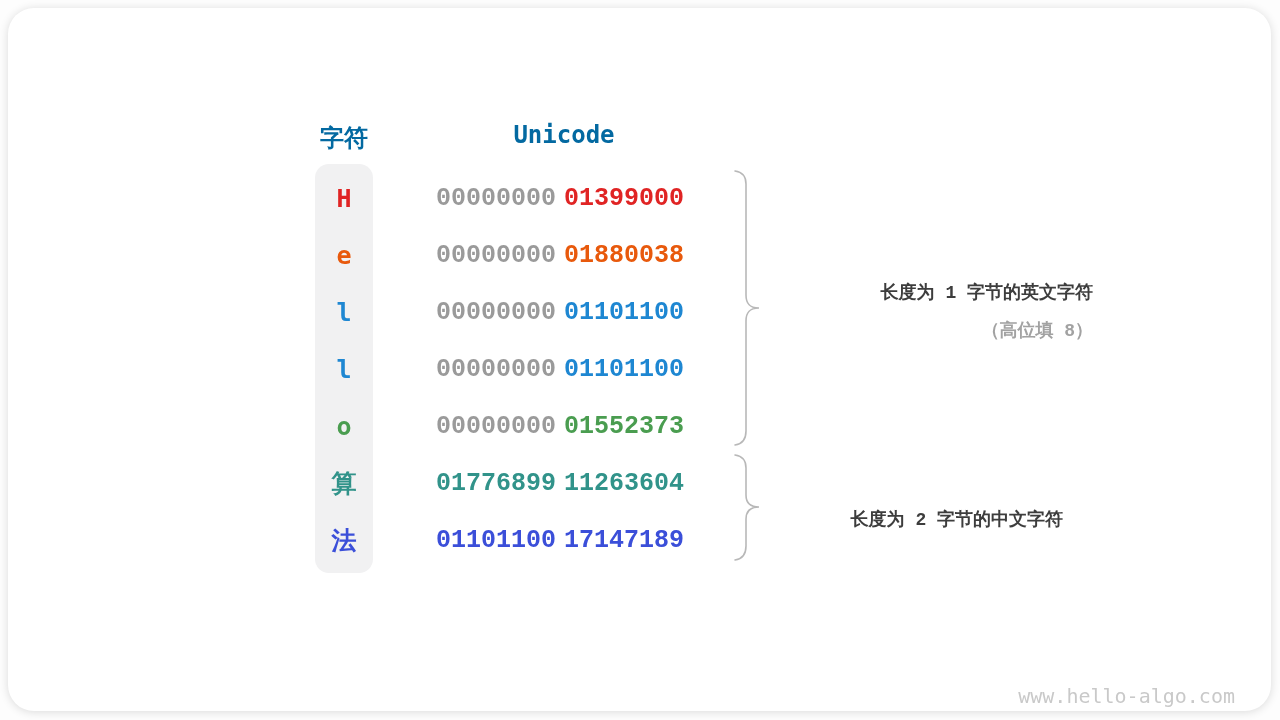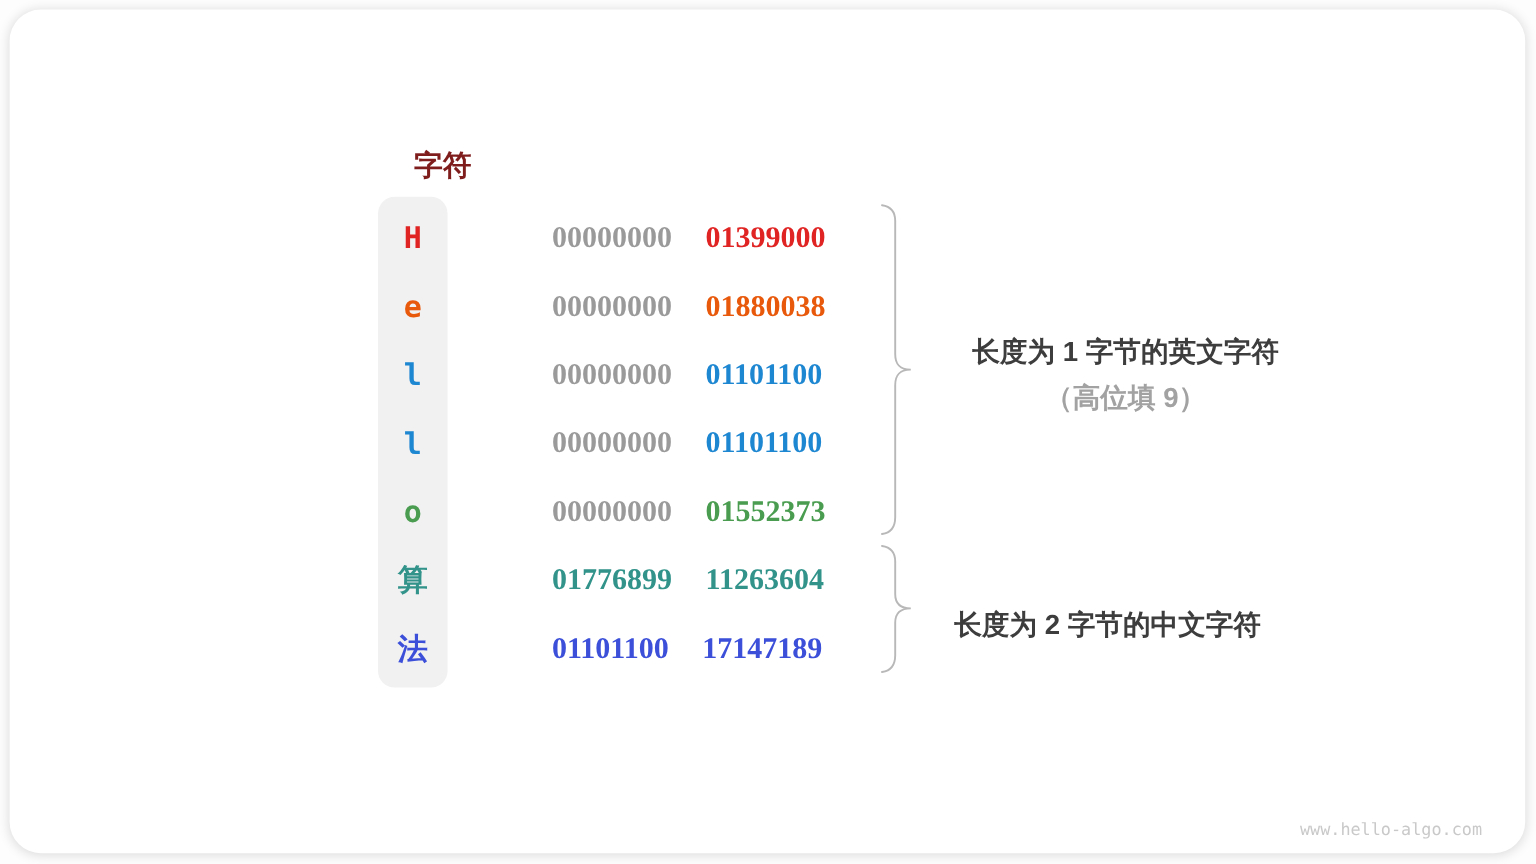--- a/index.html
+++ b/index.html
@@ -5,65 +5,66 @@
   html,body { margin:0; padding:0; background:#fdfdfd; }
   .canvas {
     position:relative; width:1280px; height:720px; overflow:hidden;
     font-family:"Liberation Sans", sans-serif;
   }
   .card {
     position:absolute; left:8px; top:8px; width:1263px; height:703px;
     background:#ffffff; border-radius:26px;
     box-shadow:0 1px 10px rgba(0,0,0,0.14);
   }
-  .hdr { position:absolute; font-weight:700; font-size:24px; color:#7f1d1d;margin-left:25px; }
+  .hdr { position:absolute; font-weight:700; font-size:24px; color:#0369a1; }
   .hdr-char { left:307px; top:114px; width:58px; text-align:center; }
   .hdr-unicode {
     left:428px; top:113px; width:256px; text-align:center;
     font-family:"DejaVu Sans Mono", monospace;
   }
   .char-col-bg {
     position:absolute; left:307px; top:156px; width:58px; height:409px;
     background:#f1f1f2; border-radius:14px;
   }
   .row { position:absolute; left:307px; width:420px; height:57px; }
   .cell-char {
     position:absolute; left:0; top:0; width:58px; height:57px;
     display:flex; align-items:center; justify-content:center;
     font-family:"DejaVu Sans Mono", sans-serif;
     font-weight:700; font-size:25px; color:var(--row-color,#333);
   }
   .cell-bits {
     position:absolute; left:121px; top:0; height:57px;
-    display:flex; align-items:center; gap:28px;
-    font-family:Liberation Serif, serif;
-    font-weight:700; font-size:25px; white-space:nowrap;margin-left:24px;
+    display:flex; align-items:center; gap:8px;
+    font-family:Liberation Mono, monospace;
+    font-weight:700; font-size:25px; white-space:nowrap;
   }
   .b1 { color:var(--b1-color,#9a9a9a); }
   .b2 { color:var(--row-color,#333); }
   .braces { position:absolute; left:718px; top:155px; }
   .braces path { fill:none; stroke:#b8b8b8; stroke-width:1.6; stroke-linecap:round; }
-  .ann { position:absolute; text-align:center; font-size:23px; font-weight:600; }
+  .ann { position:absolute; text-align:right; font-size:18px; font-weight:600;font-family:Liberation Mono, monospace; }
   .ann1 { left:775px; top:266px; width:310px; line-height:38px; }
   .ann2 { left:775px; top:498px; width:280px; line-height:28px; }
   .ann-dark { color:#3d3d3d; }
   .ann-gray { color:#a2a2a2; }
   .watermark {
     position:absolute; right:36px; top:676px;
     font-family:"DejaVu Sans Mono", monospace;
-    font-size:14px; color:#c9c9c9;
+    font-size:20px; color:#c9c9c9;
   }
 </style>
 </head>
 <body>
 
 <div class="canvas">
   <div class="card">
 
     <div class="hdr hdr-char">字符</div>
+    <div class="hdr hdr-unicode">Unicode</div>
 
     <div class="char-col-bg"></div>
 
     <div class="row" style="top: 162px; --row-color: #e02424; --b1-color: #9a9a9a;">
       <div class="cell-char">H</div>
       <div class="cell-bits">
         <span class="b1">00000000</span>
         <span class="b2">01399000</span>
       </div>
     </div>
@@ -110,21 +111,21 @@
       </div>
     </div>
 
     <svg class="braces" width="44" height="410" viewBox="0 0 44 410">
       <path d="M9,8 C16,9 20,13 20,21 L20,132 C20,140 23,145 33,145 C23,145 20,150 20,158 L20,268 C20,276 16,281 9,282"></path>
       <path d="M9,292 C16,293 20,297 20,305 L20,332 C20,339 23,344 33,344 C23,344 20,349 20,356 L20,383 C20,391 16,396 9,397"></path>
     </svg>
 
     <div class="ann ann1">
       <div class="ann-dark">长度为 1 字节的英文字符</div>
-      <div class="ann-gray">（高位填 9）</div>
+      <div class="ann-gray">（高位填 8）</div>
     </div>
     <div class="ann ann2">
       <div class="ann-dark">长度为 2 字节的中文字符</div>
     </div>
 
     <div class="watermark">www.hello-algo.com</div>
   </div>
 </div>
 
 </body></html>

